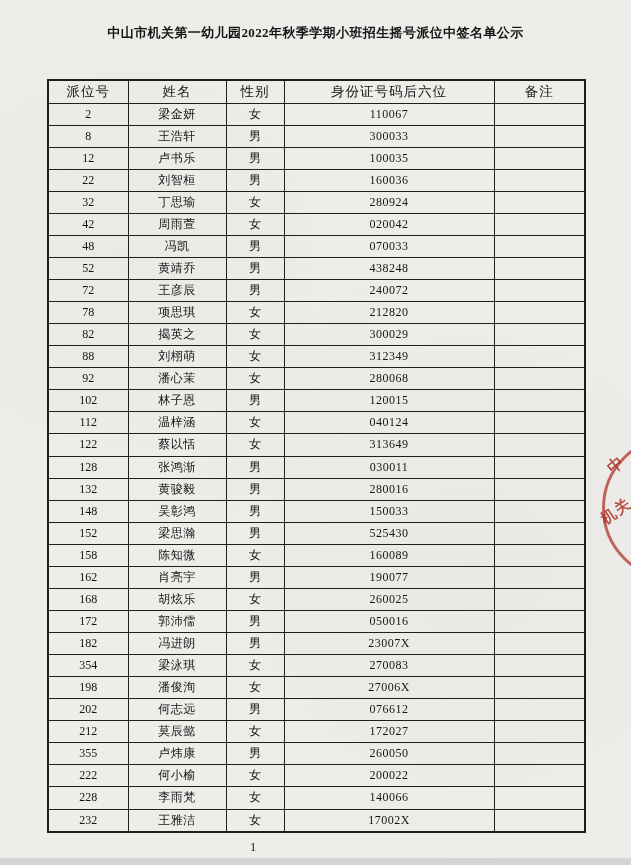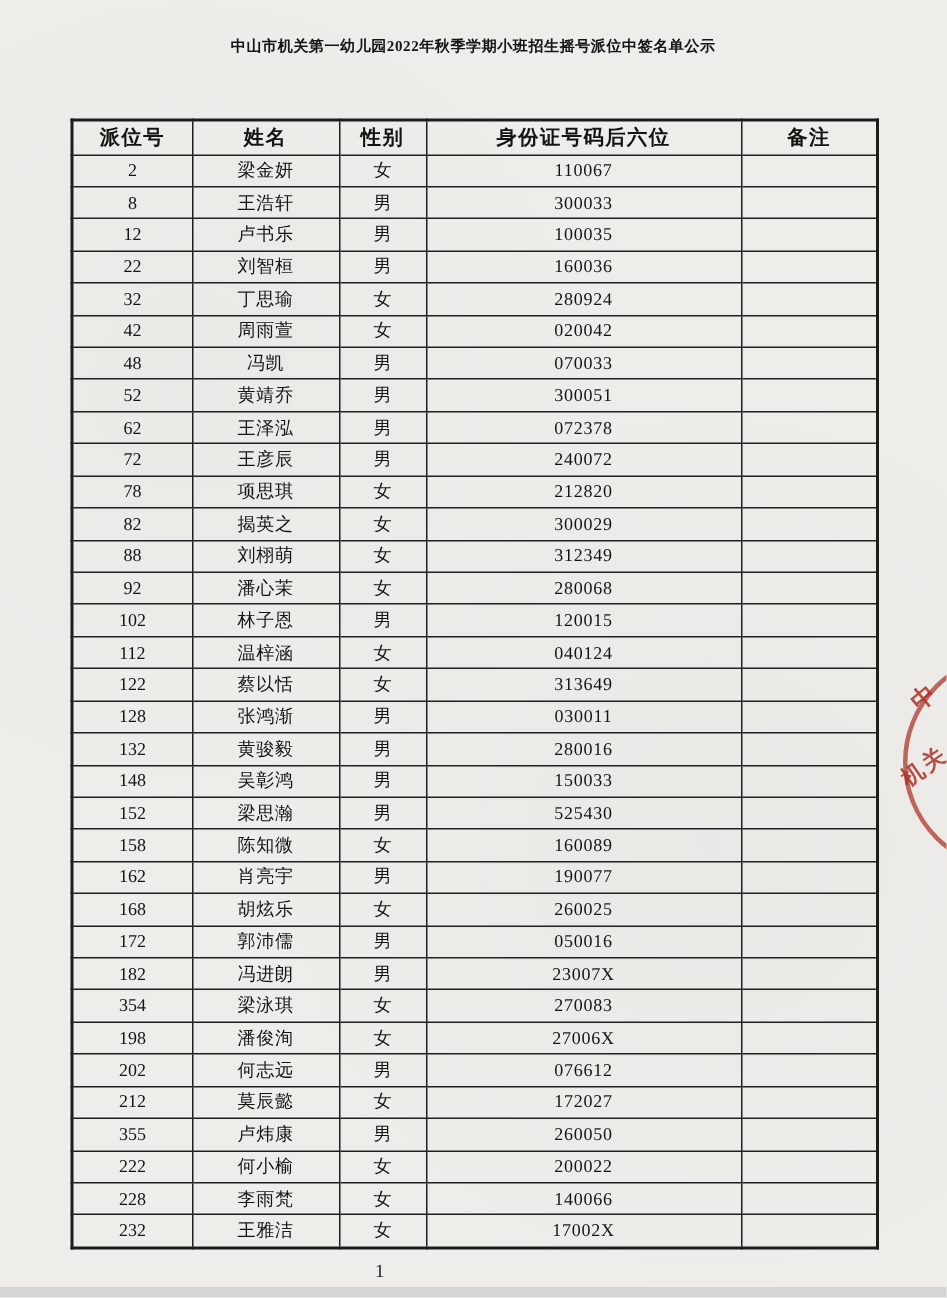--- a/index.html
+++ b/index.html
@@ -15,37 +15,37 @@
   body::before {
     content:""; position:absolute; inset:0;
     background:
       radial-gradient(circle at 20% 30%, rgba(0,0,0,0.015), transparent 40%),
       radial-gradient(circle at 75% 65%, rgba(0,0,0,0.02), transparent 45%);
     pointer-events:none;
   }
   .title {
     position:absolute; top:24px; left:0; width:631px;
     text-align:center;
-    font-size:10px; font-weight:bold; letter-spacing:0.4px;
+    font-size:13px; font-weight:bold; letter-spacing:0.4px;
     color:#151515;
   }
   table.results {
     position:absolute; left:47px; top:79px;
     width:537px; height:754px;
     border-collapse:collapse; table-layout:fixed;
     border:2px solid #1d1d1d;
     background:transparent;
   }
   table.results th, table.results td {
     border:1px solid #1f1f1f;
     text-align:center; vertical-align:middle;
     padding:0; overflow:hidden; white-space:nowrap;
   }
   table.results thead tr { height:23px; }
-  table.results th { font-size:13.5px; font-weight:bold; letter-spacing:1px; }
+  table.results th { font-size:13.5px; font-weight:normal; letter-spacing:1px; }
   table.results td { font-size:12px; }
   td.cell-name { font-size:12.5px; letter-spacing:0.5px; }
   td.cell-id { font-family:"Liberation Serif", serif; letter-spacing:0.5px; }
   .page-number {
     position:absolute; left:250px; top:840px;
     font-size:12.5px; color:#222;
   }
   .stamp {
     position:absolute; left:602px; top:435px;
     width:140px; height:140px;
@@ -135,28 +135,21 @@
         <td class="cell-seat_no">48</td>
         <td class="cell-name">冯凯</td>
         <td class="cell-gender">男</td>
         <td class="cell-id">070033</td>
         <td class="cell-remark"></td>
       </tr>
       <tr>
         <td class="cell-seat_no">52</td>
         <td class="cell-name">黄靖乔</td>
         <td class="cell-gender">男</td>
-        <td class="cell-id">300051</td>
-        <td class="cell-remark"></td>
-      </tr>
-      <tr>
-        <td class="cell-seat_no">62</td>
-        <td class="cell-name">王泽泓</td>
-        <td class="cell-gender">男</td>
-        <td class="cell-id">072378</td>
+        <td class="cell-id">438248</td>
         <td class="cell-remark"></td>
       </tr>
       <tr>
         <td class="cell-seat_no">72</td>
         <td class="cell-name">王彦辰</td>
         <td class="cell-gender">男</td>
         <td class="cell-id">240072</td>
         <td class="cell-remark"></td>
       </tr>
       <tr>

